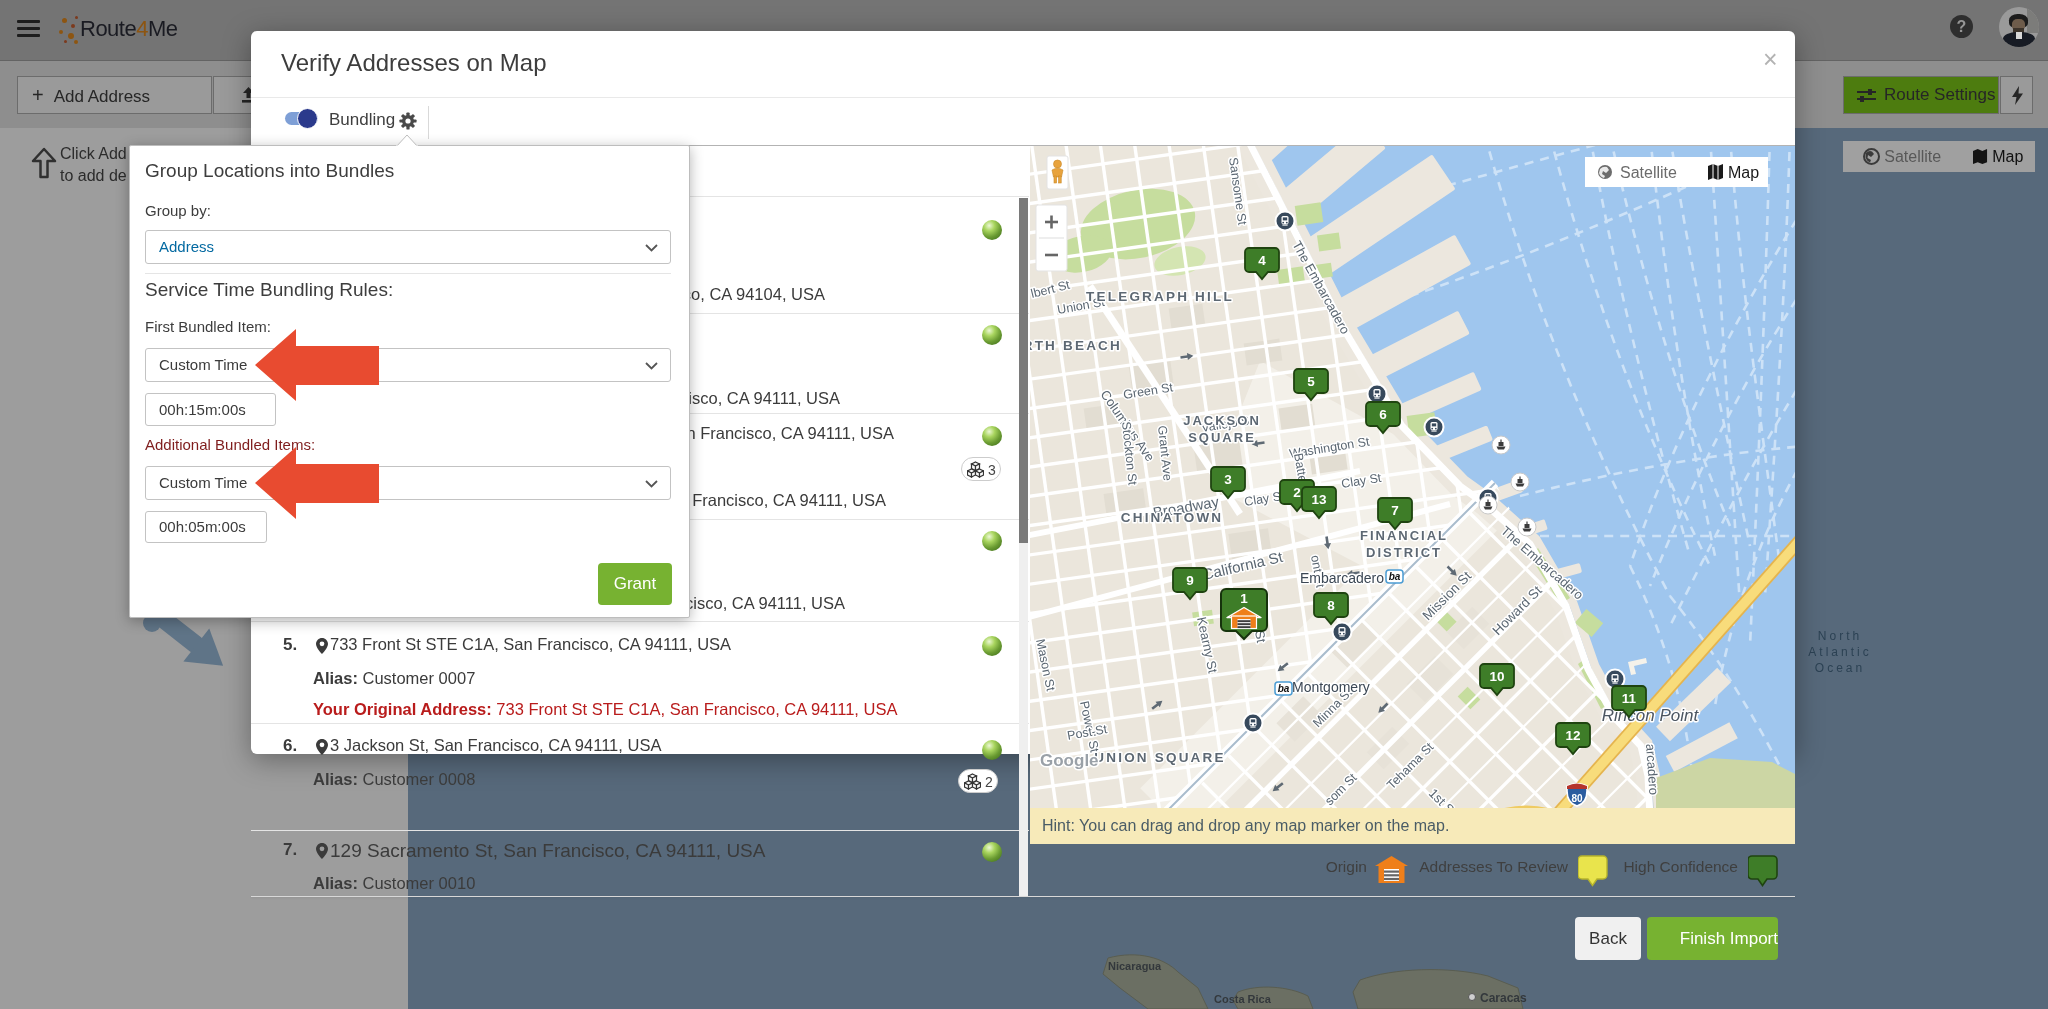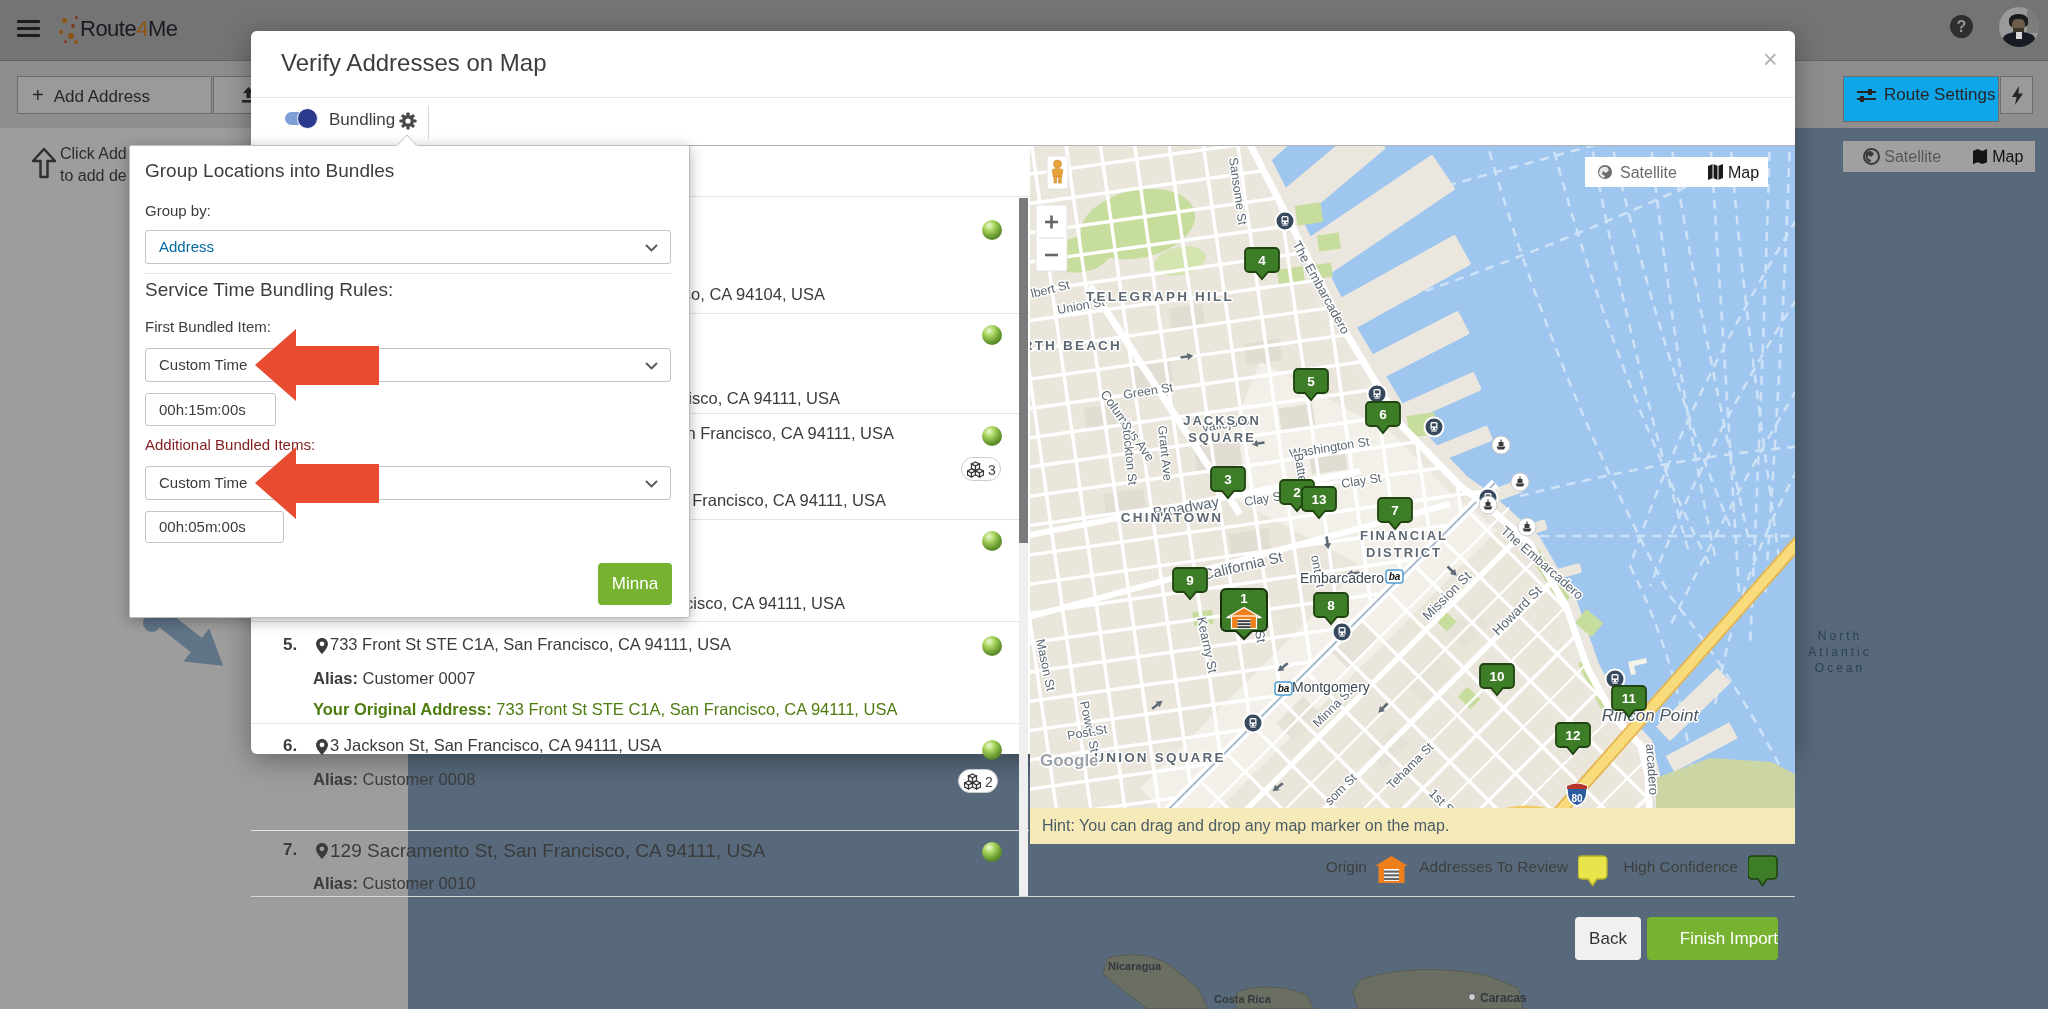--- a/index.html
+++ b/index.html
@@ -28,21 +28,21 @@
       <div class="abs" style="left:4px;top:25px;width:32px;height:15px;background:#171b24;border-radius:45% 45% 0 0"></div>
       <div class="abs" style="left:17px;top:25px;width:6px;height:7px;background:#d8d8d8"></div>
     </div>
 </div>
 <div class="abs" style="left:0;top:61px;width:2048px;height:67px;background:#8e8e8e"></div>
 <div class="abs" style="left:17px;top:76px;width:195px;height:38px;background:#9a9a9a;border:1px solid #6c6c6c;color:#262626;font-size:17px;line-height:36px;white-space:nowrap;overflow:hidden"><span style="padding-left:14px;font-size:20px">+</span><span style="padding-left:10px">Add Address</span></div>
 <div class="abs" style="left:213px;top:76px;width:247px;height:38px;background:#9a9a9a;border:1px solid #6c6c6c;color:#262626;font-size:17px;line-height:36px;white-space:nowrap;overflow:hidden"><svg style="margin:10px 0 0 26px;vertical-align:top" width="17" height="17" viewBox="0 0 17 17">
       <path d="M 8.5,0 L 14,6 10.5,6 10.5,11 6.5,11 6.5,6 3,6 Z" fill="#262626"></path>
       <rect x="2" y="13" width="13" height="2.6" fill="#262626"></rect>
     </svg><span style="padding-left:9px">Upload Addresses</span></div>
-<div class="abs" style="left:1843px;top:76px;width:156px;height:46px;background:#0ea5e9;border:1px solid #6c6c6c;color:#262626;font-size:17px;line-height:36px;white-space:nowrap;overflow:hidden"><svg style="margin:11px 0 0 13px;vertical-align:top" width="19" height="16" viewBox="0 0 19 16">
+<div class="abs" style="left:1843px;top:76px;width:156px;height:38px;background:#4d7c0f;border:1px solid #6c6c6c;color:#262626;font-size:17px;line-height:36px;white-space:nowrap;overflow:hidden"><svg style="margin:11px 0 0 13px;vertical-align:top" width="19" height="16" viewBox="0 0 19 16">
       <g stroke="#262626" stroke-width="2">
         <line x1="0" y1="4" x2="19" y2="4"></line>
         <line x1="0" y1="11" x2="19" y2="11"></line>
       </g>
       <rect x="11" y="1" width="4" height="6" fill="#262626"></rect>
       <rect x="3" y="8" width="4" height="6" fill="#262626"></rect>
     </svg><span style="padding-left:8px">Route Settings</span></div>
 <div class="abs" style="left:2000px;top:76px;width:33px;height:38px;background:#9a9a9a;border:1px solid #6c6c6c;color:#262626;font-size:17px;line-height:36px;white-space:nowrap;overflow:hidden"><svg style="margin:9px 0 0 10px" width="13" height="19" viewBox="0 0 13 19">
       <path d="M 8,0 L 1,11 5.5,11 4,19 12,7.5 7.5,7.5 Z" fill="#262626"></path>
     </svg></div>
@@ -149,21 +149,21 @@
 <div class="abs" style="right:955px;top:358px;font-size:16.5px;color:#3b3b3b;white-space:nowrap"><b>Your Original Address:</b> 1 Embarcadero Center, San Francisco, CA 94111, USA</div>
 <div class="abs" style="right:901px;top:393px;font-size:16.5px;color:#3b3b3b;white-space:nowrap">800 Battery St, San Francisco, CA 94111, USA</div>
 <div class="abs" style="right:909px;top:460px;font-size:16.5px;color:#3b3b3b;white-space:nowrap"><b>Your Original Address:</b> 800 Battery St, San Francisco, CA 94111, USA</div>
 <div class="abs" style="right:950px;top:563px;font-size:16.5px;color:#3b3b3b;white-space:nowrap"><b>Your Original Address:</b> 201 Davis St, San Francisco, CA 94111, USA</div>
 <div class="abs" style="left:32px;top:604px;font-size:17px;font-weight:bold;color:#3b3b3b">5.</div>
 <svg class="abs" style="left:65px;top:607px" width="12" height="16" viewBox="0 0 12 16">
       <path d="M 6,0 C 2.7,0 0,2.7 0,6 C 0,10 6,16 6,16 C 6,16 12,10 12,6 C 12,2.7 9.3,0 6,0 Z M 6,8.2 A 2.4,2.4 0 1 1 6,3.4 A 2.4,2.4 0 1 1 6,8.2 Z" fill="#3b3b3b"></path>
     </svg>
 <div class="abs" style="left:79px;top:604px;font-size:16.5px;color:#3b3b3b;white-space:nowrap">733 Front St STE C1A, San Francisco, CA 94111, USA</div>
 <div class="abs" style="left:62px;top:638px;font-size:16.5px;color:#3b3b3b;white-space:nowrap"><b>Alias:</b> Customer 0007</div>
-<div class="abs" style="left:62px;top:669px;font-size:16.5px;color:#4d7c0f;white-space:nowrap"><b>Your Original Address:</b> 733 Front St STE C1A, San Francisco, CA 94111, USA</div>
+<div class="abs" style="left:62px;top:669px;font-size:16.5px;color:#b91c1c;white-space:nowrap"><b>Your Original Address:</b> 733 Front St STE C1A, San Francisco, CA 94111, USA</div>
 <div class="abs" style="left:32px;top:705px;font-size:17px;font-weight:bold;color:#3b3b3b">6.</div>
 <svg class="abs" style="left:65px;top:708px" width="12" height="16" viewBox="0 0 12 16">
       <path d="M 6,0 C 2.7,0 0,2.7 0,6 C 0,10 6,16 6,16 C 6,16 12,10 12,6 C 12,2.7 9.3,0 6,0 Z M 6,8.2 A 2.4,2.4 0 1 1 6,3.4 A 2.4,2.4 0 1 1 6,8.2 Z" fill="#3b3b3b"></path>
     </svg>
 <div class="abs" style="left:79px;top:705px;font-size:16.5px;color:#3b3b3b;white-space:nowrap">3 Jackson St, San Francisco, CA 94111, USA</div>
 <div class="abs" style="left:62px;top:739px;font-size:16.5px;color:#3b3b3b;white-space:nowrap"><b>Alias:</b> Customer 0008</div>
 <div class="abs" style="left:32px;top:809px;font-size:17px;font-weight:bold;color:#3b3b3b">7.</div>
 <svg class="abs" style="left:65px;top:812px" width="12" height="16" viewBox="0 0 12 16">
       <path d="M 6,0 C 2.7,0 0,2.7 0,6 C 0,10 6,16 6,16 C 6,16 12,10 12,6 C 12,2.7 9.3,0 6,0 Z M 6,8.2 A 2.4,2.4 0 1 1 6,3.4 A 2.4,2.4 0 1 1 6,8.2 Z" fill="#3b3b3b"></path>
     </svg>
@@ -675,20 +675,20 @@
 <div class="abs" style="left:15px;top:133px;font-size:19px;color:#3d3d3d">Service Time Bundling Rules:</div>
 <div class="abs" style="left:15px;top:172px;font-size:15px;color:#3d3d3d">First Bundled Item:</div>
 <div class="abs" style="left:15px;top:202px;width:526px;height:34px;border:1px solid #c3c3c3;border-radius:3px;background:#fff;font-size:15px;color:#3b3b3b;line-height:32px;padding-left:13px">Custom Time<svg class="abs" style="right:12px;top:13px" width="13" height="8" viewBox="0 0 13 8">
         <path d="M 1,1 L 6.5,6.5 12,1" fill="none" stroke="#555" stroke-width="1.8"></path>
       </svg></div>
 <div class="abs" style="left:15px;top:247px;width:131px;height:33px;border:1px solid #c3c3c3;border-radius:3px;font-size:15px;color:#3b3b3b;line-height:31px;padding-left:13px">00h:15m:00s</div>
 <div class="abs" style="left:15px;top:290px;font-size:15px;color:#7f1d1d">Additional Bundled Items:</div>
 <div class="abs" style="left:15px;top:320px;width:526px;height:34px;border:1px solid #c3c3c3;border-radius:3px;background:#fff;font-size:15px;color:#3b3b3b;line-height:32px;padding-left:13px">Custom Time<svg class="abs" style="right:12px;top:13px" width="13" height="8" viewBox="0 0 13 8">
         <path d="M 1,1 L 6.5,6.5 12,1" fill="none" stroke="#555" stroke-width="1.8"></path>
       </svg></div>
-<div class="abs" style="left:15px;top:365px;width:139px;height:32px;border:1px solid #c3c3c3;border-radius:3px;font-size:15px;color:#3b3b3b;line-height:30px;padding-left:13px">00h:05m:00s</div>
-<div class="abs" style="left:468px;top:417px;width:74px;height:42px;background:#77b231;border-radius:4px;font-size:17px;color:#fff;text-align:center;line-height:42px">Minna</div>
+<div class="abs" style="left:15px;top:365px;width:122px;height:32px;border:1px solid #c3c3c3;border-radius:3px;font-size:15px;color:#3b3b3b;line-height:30px;padding-left:13px">00h:05m:00s</div>
+<div class="abs" style="left:468px;top:417px;width:74px;height:42px;background:#77b231;border-radius:4px;font-size:17px;color:#fff;text-align:center;line-height:42px">Grant</div>
 </div>
 <svg class="abs" style="left:250px;top:325px" width="135" height="200" viewBox="0 0 135 200">
     <g fill="#e84b30">
       <path d="M 5,40 L 46,4 46,21 129,21 129,60 46,60 46,76 Z"></path>
       <path d="M 5,158 L 46,122 46,139 129,139 129,178 46,178 46,194 Z"></path>
     </g>
   </svg>
 </body></html>

